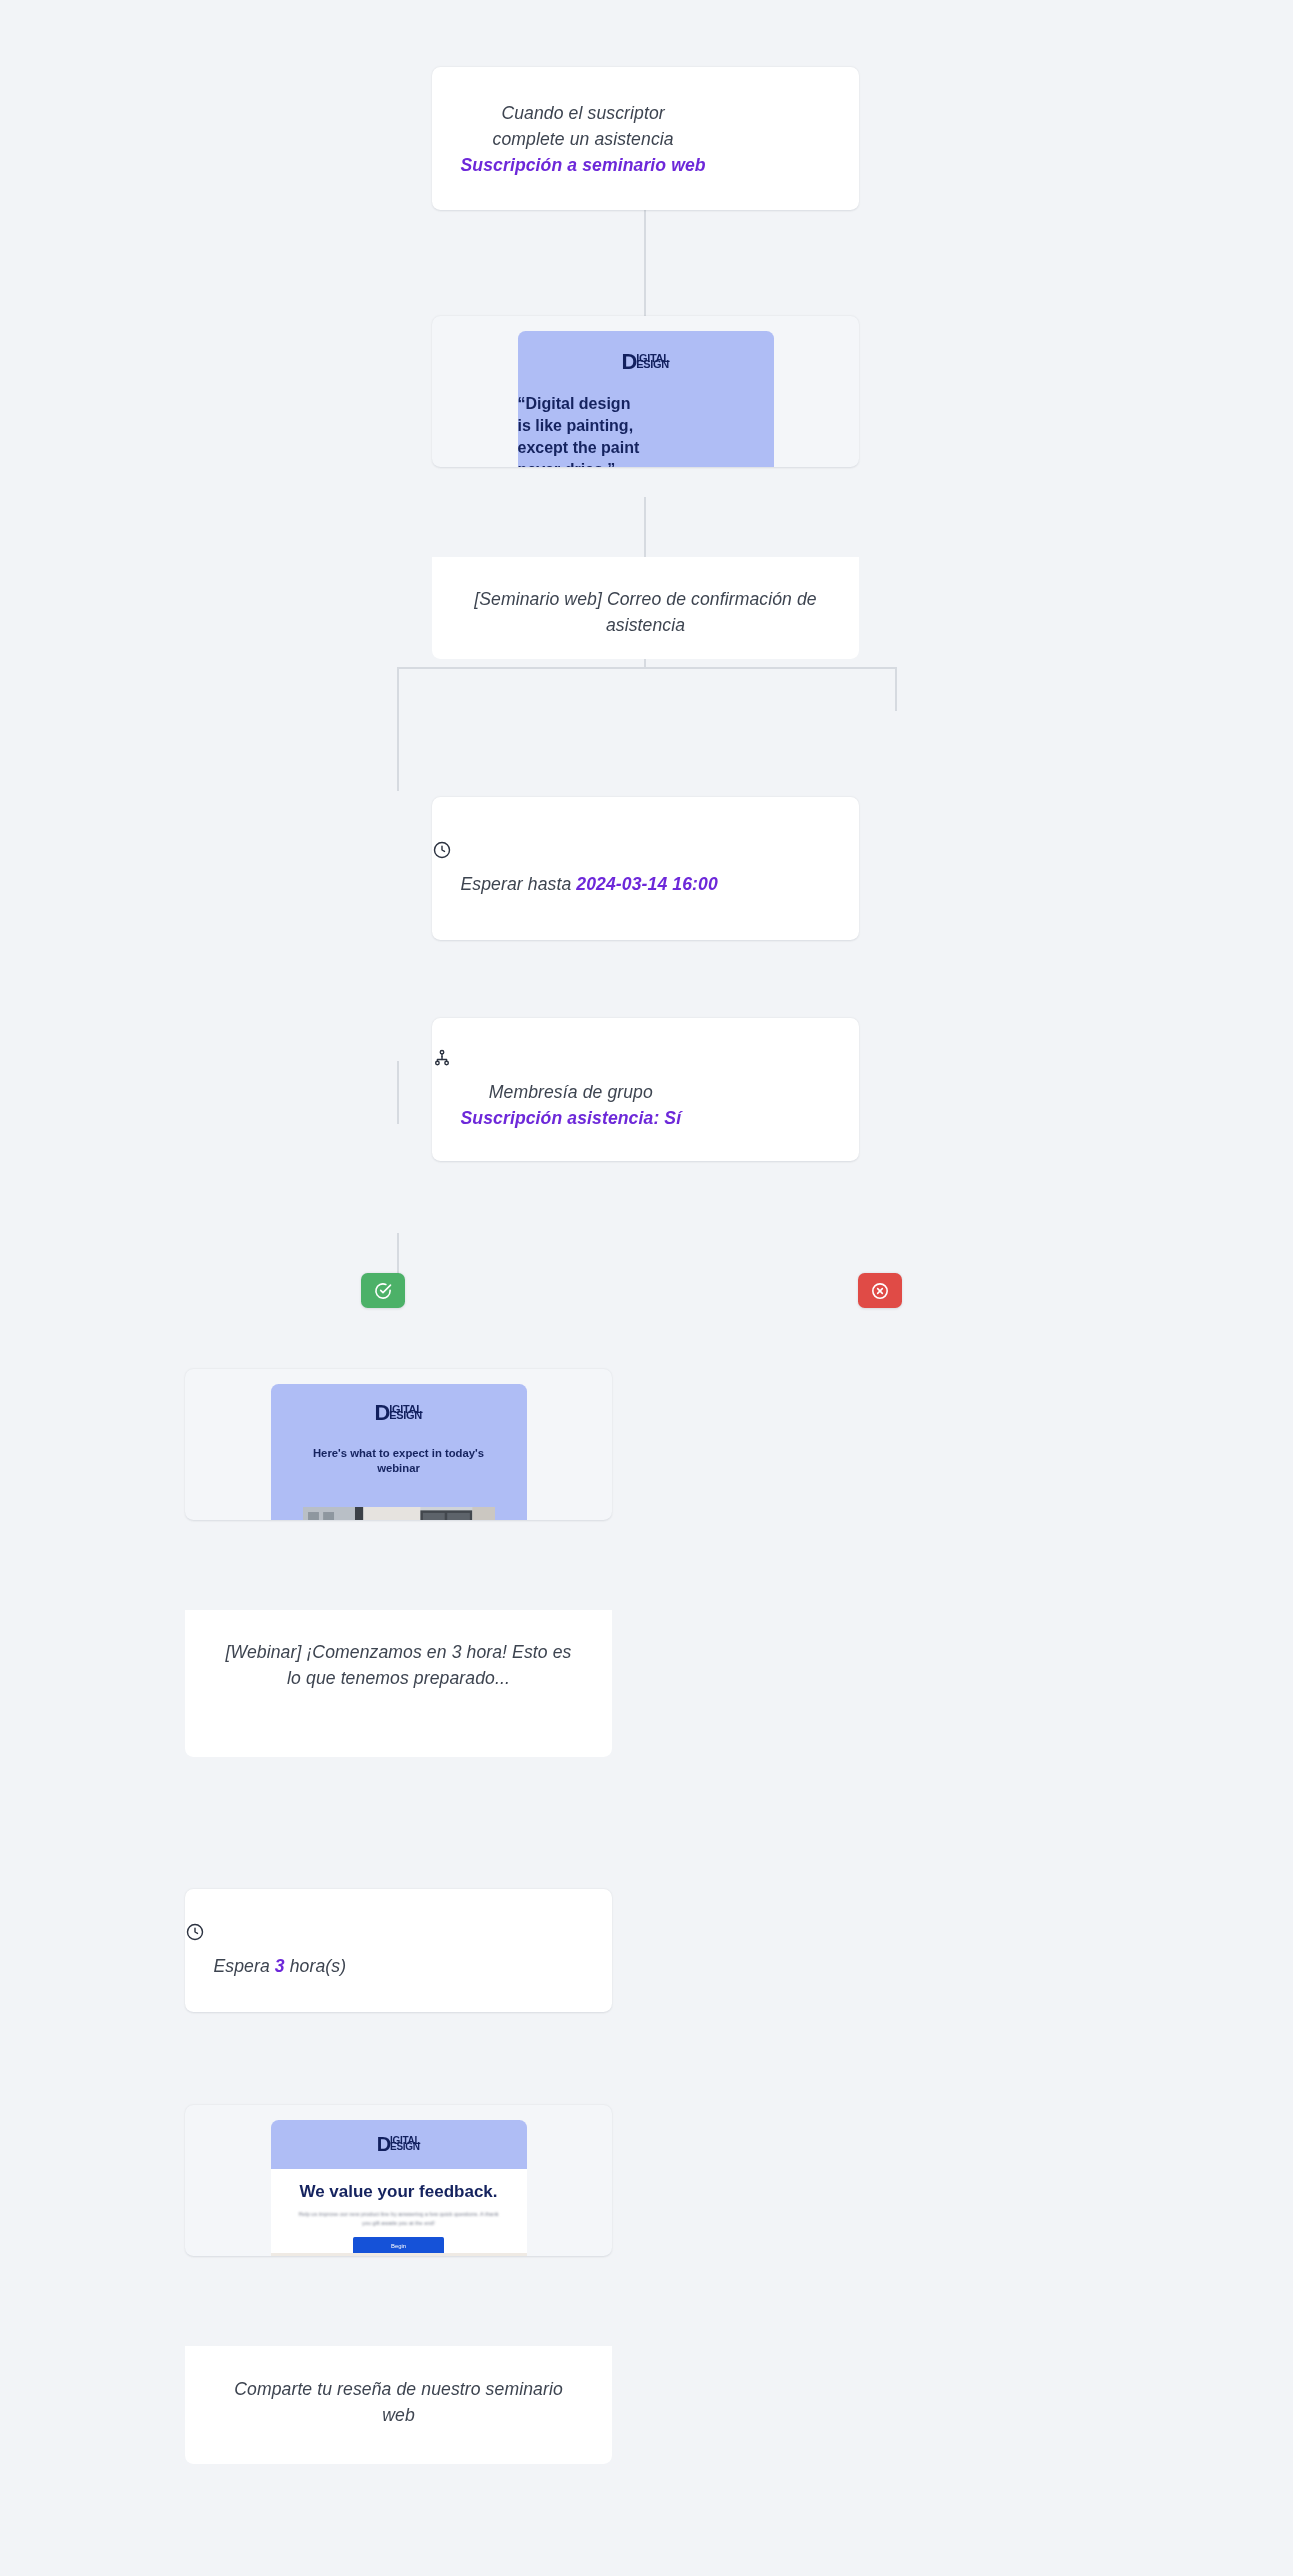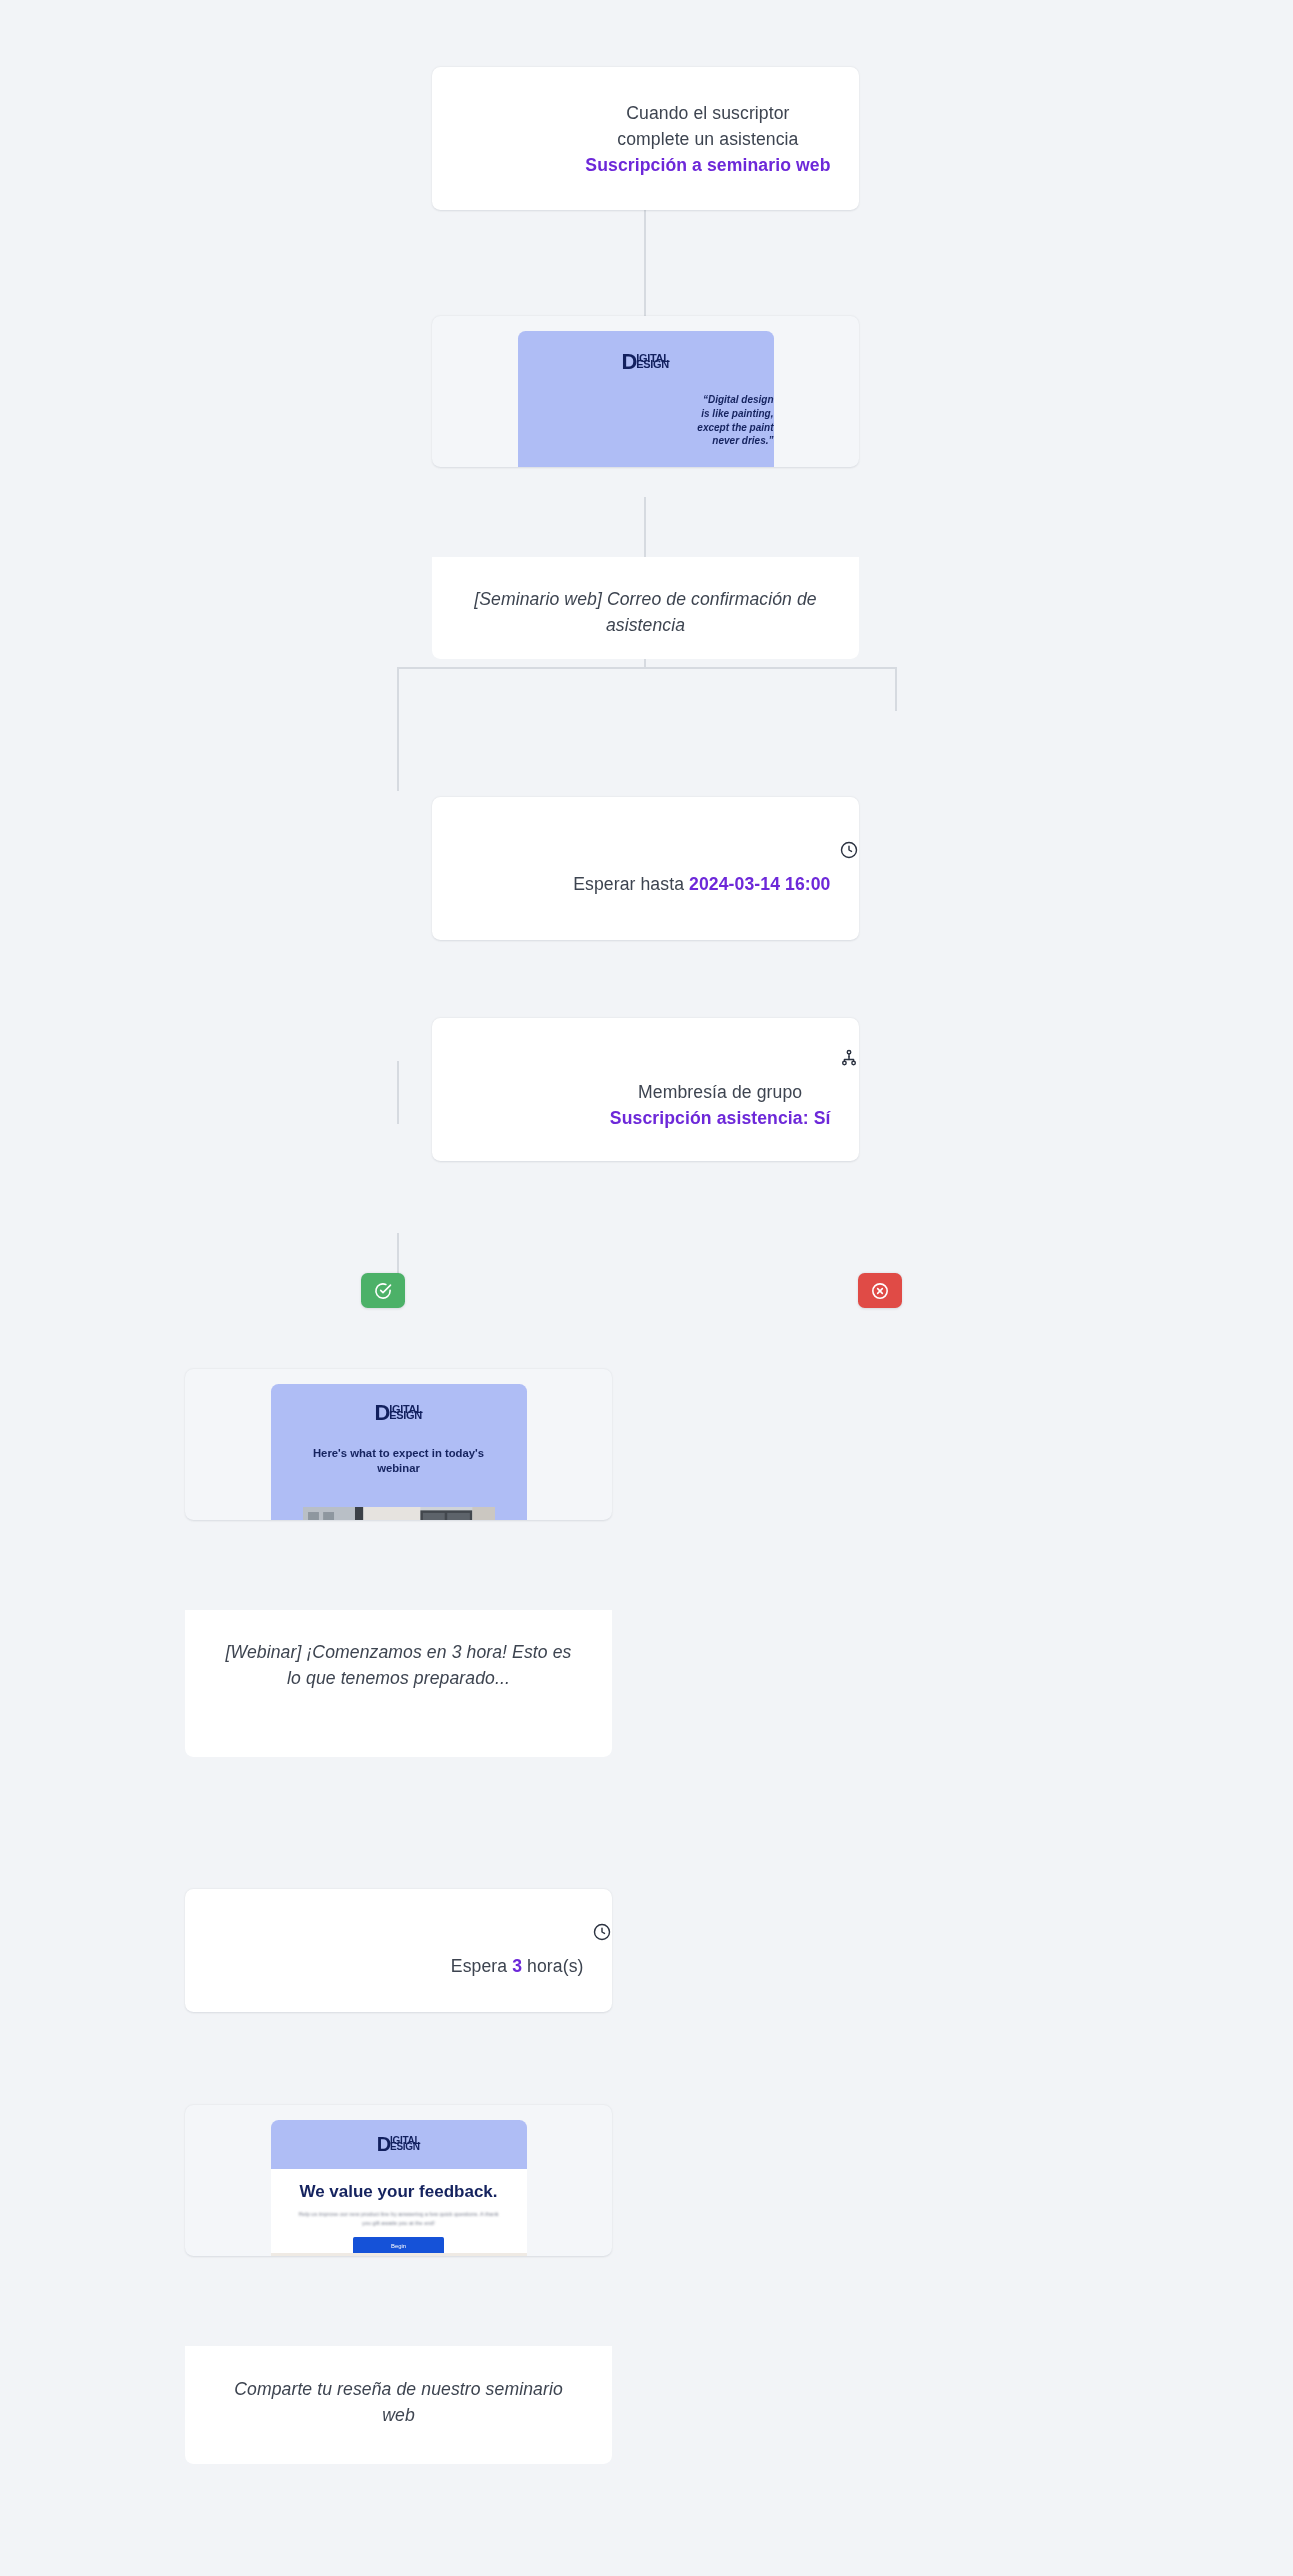--- a/index.html
+++ b/index.html
@@ -45,22 +45,23 @@
     padding: 0 28.5px;
     letter-spacing: 0.1px;
   }
   .node-text b { font-weight: bold; color: #6d28d9; }
 
   
   .node-body {
     height: 100%;
     display: flex;
     flex-direction: column;
-    align-items: flex-end;
+    align-items: flex-start;
     justify-content: center;
+    font-style: italic;
   }
 
   .node-icon {
     display: block;
     margin-bottom: 11px;
     color: #2b3240;
   }
 
   
   .email-node {
@@ -94,26 +95,25 @@
   .dd-logo-text {
     font-family: "Liberation Sans", sans-serif;
     font-weight: bold;
     color: #12205e;
     line-height: 0.82;
     letter-spacing: -0.3px;
   }
 
   .quote {
     font-family: "Liberation Sans", sans-serif;
-    font-style: italic;
     font-weight: bold;
     color: #15235f;
-    text-align: right;
+    text-align: left;
     line-height: 1.38;
-    font-size: 10px;
+    font-size: 16px;
   }
 
   .thumb-heading {
     font-family: "Liberation Sans", sans-serif;
     font-weight: bold;
     color: #15235f;
     text-align: center;
     font-size: 11.3px;
     line-height: 1.35;
     padding: 0 22px;

